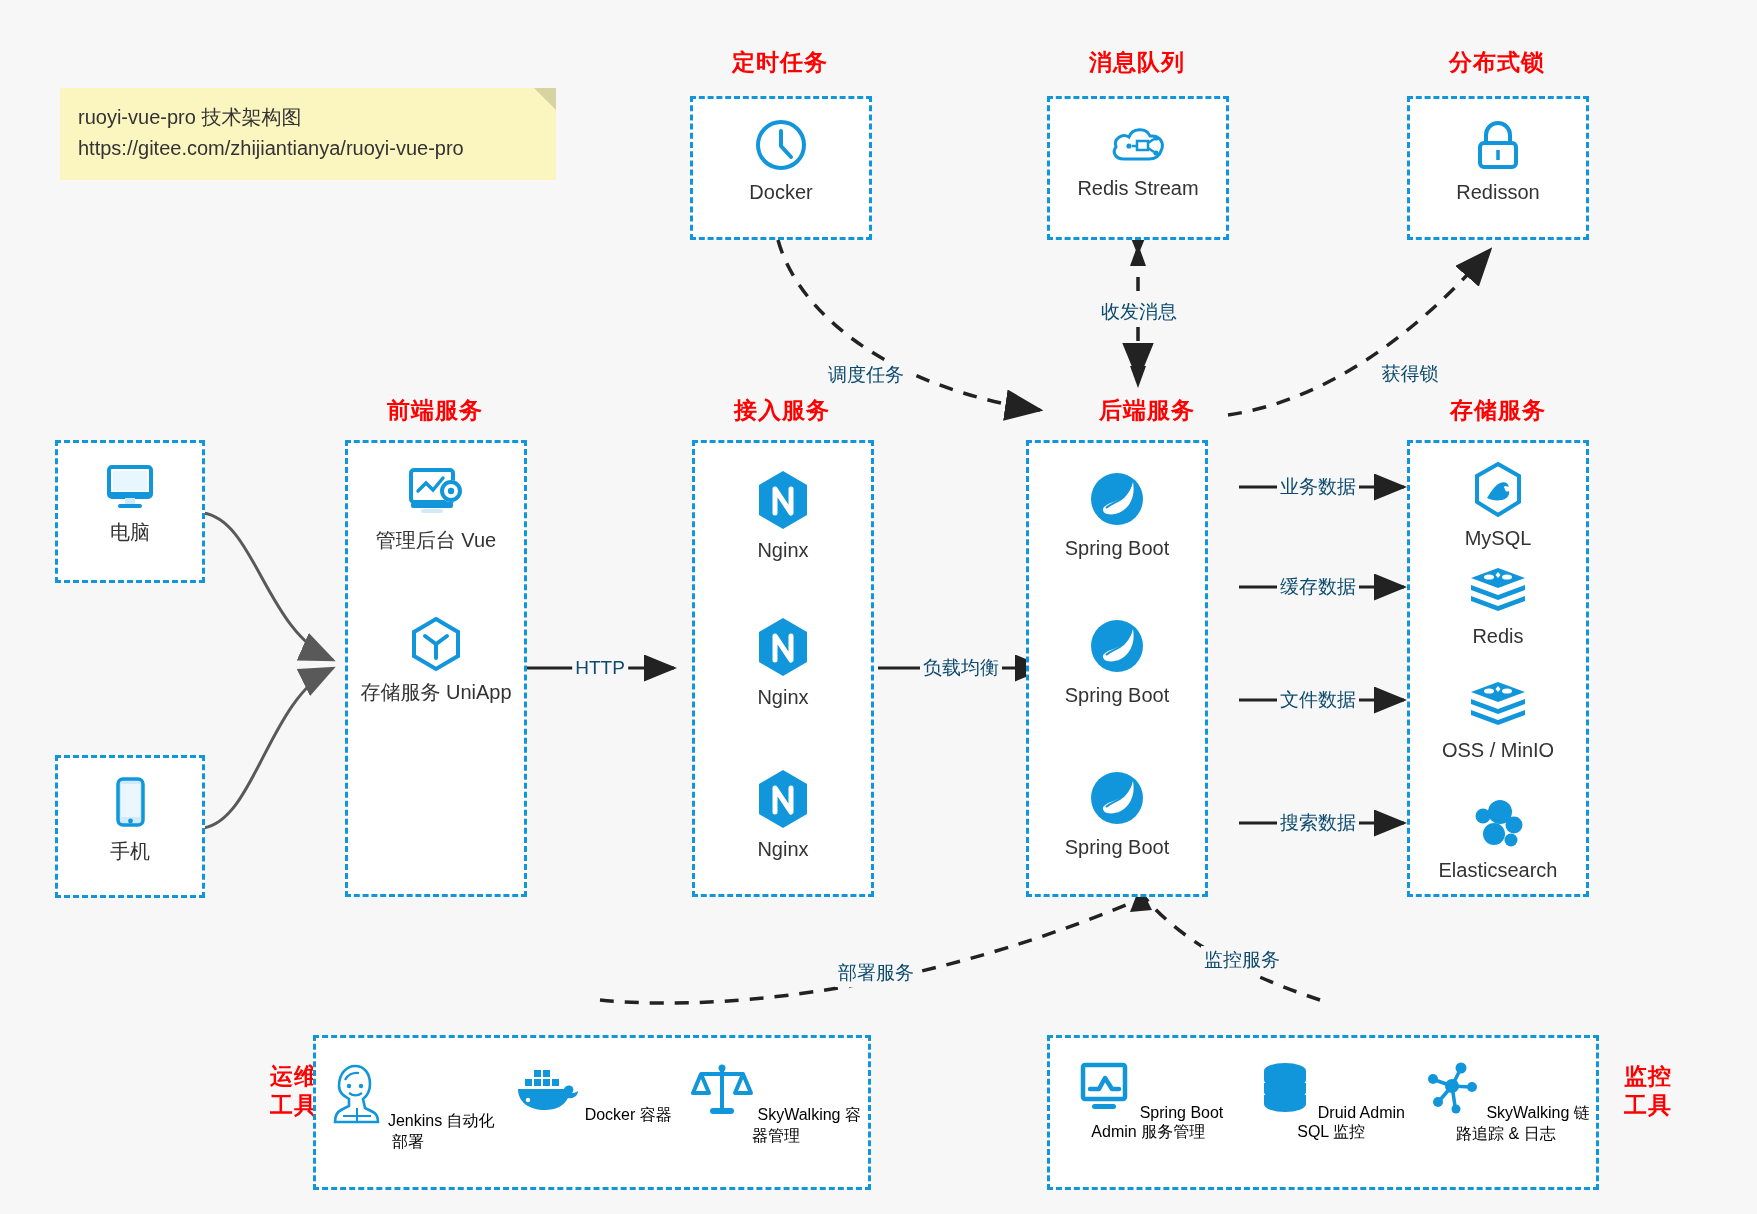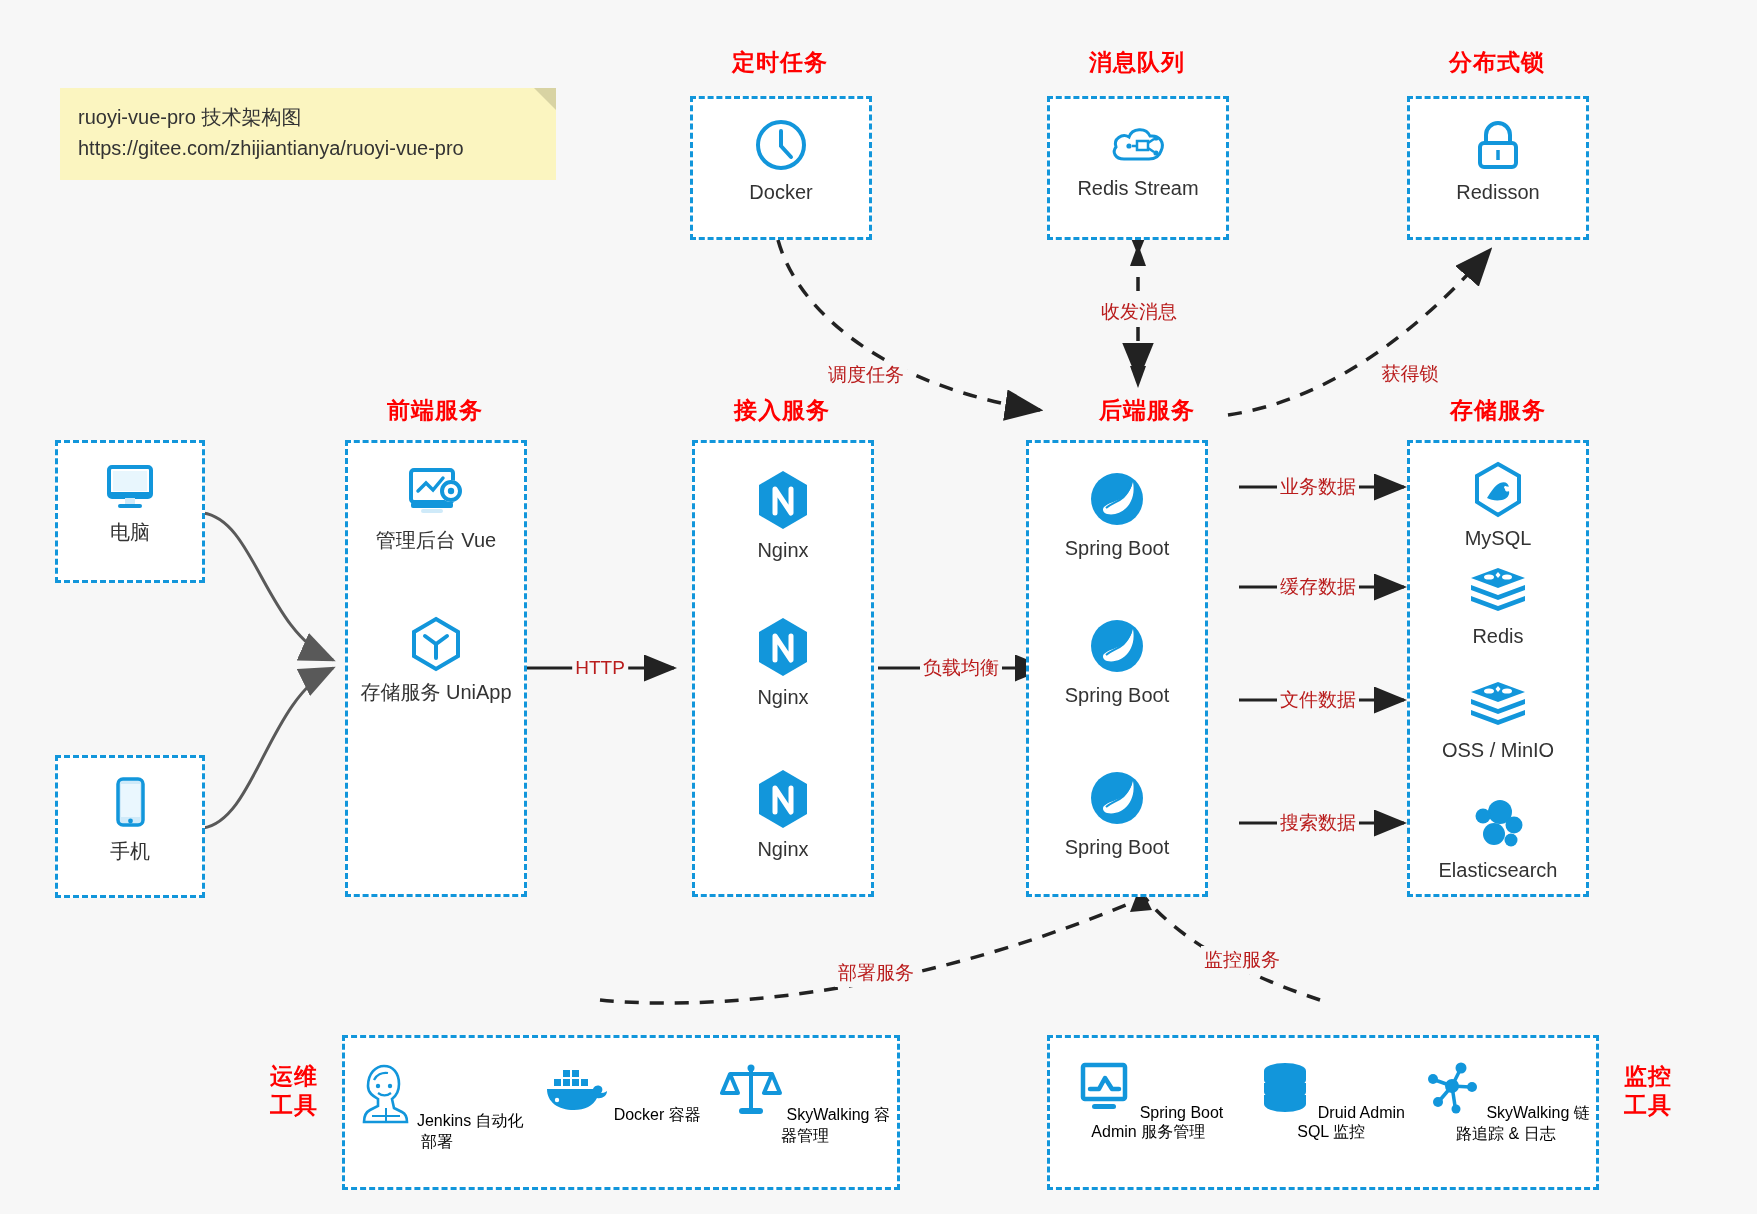--- a/index.html
+++ b/index.html
@@ -78,21 +78,21 @@
     right: 0;
     top: 0;
     width: 0; height: 0;
     border-left: 22px solid transparent;
     border-top: 22px solid #d8d3a3;
   }
   .edge-label {
     position: absolute;
     background: #f7f7f7;
     font-size: 19px;
-    color: #b91c1c;
+    color: #0c4a6e;
     padding: 1px 3px;
     white-space: nowrap;
     transform: translate(-50%, -50%);
   }
   .hbox { display:flex; align-items:flex-start; justify-content:space-around; height:100%; }
   .hcell { text-align:center; padding-top: 22px; }
 </style>
 </head>
 <body>
 
@@ -359,21 +359,21 @@
         </svg>
       </span>
       <span class="lbl">Elasticsearch</span>
     </div>
   </div>
 
   <div class="grp-title side" style="left:258px; top:1062px; width:72px;">
     <div>运维</div>
     <div>工具</div>
   </div>
-  <div class="node" style="left:342px; top:1035px; width:558px; height:155px;">
+  <div class="node" style="left:313px; top:1035px; width:558px; height:155px;">
     <div class="hbox">
       <div class="hcell" style="width:33%;">
         <span class="ico">
           <svg width="62" height="66" viewBox="0 0 62 66">
             <path d="M18 26 C18 13 26 6 34 6 C43 6 49 13 49 24 C49 31 46 36 42 39 L44 48 L52 52 C56 54 57 58 57 62 L14 62 C14 56 16 52 20 50 L28 46 L28 39 C23 36 18 33 18 26 Z" fill="none" stroke="#1296db" stroke-width="2.6"></path>
             <path d="M24 20 C26 15 32 12 38 13" fill="none" stroke="#1296db" stroke-width="2.2"></path>
             <circle cx="28" cy="26" r="2.2" fill="#1296db"></circle>
             <circle cx="40" cy="26" r="2.2" fill="#1296db"></circle>
             <path d="M28 33 C32 36 37 36 41 33" fill="none" stroke="#1296db" stroke-width="2.2"></path>
             <line x1="22" y1="56" x2="50" y2="56" stroke="#1296db" stroke-width="2"></line>

